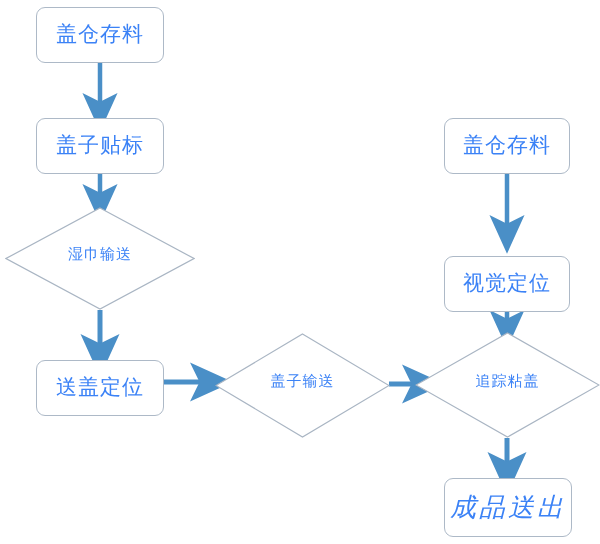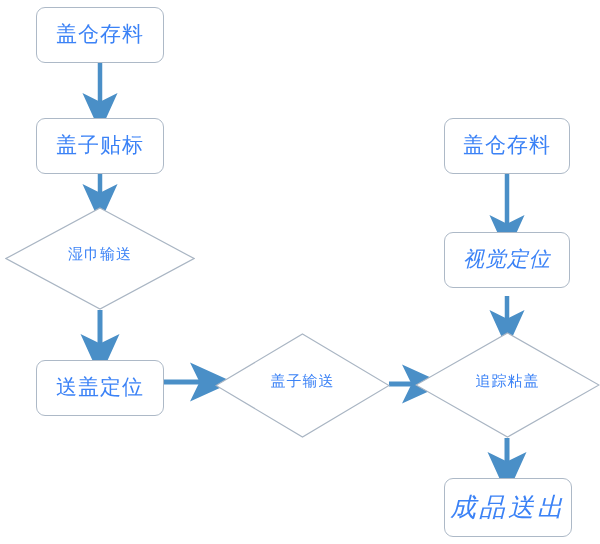--- a/index.html
+++ b/index.html
@@ -133,21 +133,21 @@
     <svg class="diamond-svg" viewBox="0 0 175 105" preserveAspectRatio="none">
       <polygon points="87.5,1 174,52.5 87.5,104 1,52.5" fill="#ffffff" stroke="#a9b5c3" stroke-width="1.2" vector-effect="non-scaling-stroke"></polygon>
     </svg>
     <span class="dlabel">盖子输送</span>
   </div>
 
   <div class="node process" style="left:444px; top:118px; width:126px; height:56px;">
     <span>盖仓存料</span>
   </div>
 
-  <div class="node process" style="left:444px; top:232px; width:126px; height:56px;font-style:italic;">
+  <div class="node process" style="left:444px; top:256px; width:126px; height:56px;">
     <span>视觉定位</span>
   </div>
 
   <div class="node decision" style="left:415px; top:332px; width:185px; height:106px;">
     <svg class="diamond-svg" viewBox="0 0 185 106" preserveAspectRatio="none">
       <polygon points="92.5,1 184,53 92.5,105 1,53" fill="#ffffff" stroke="#a9b5c3" stroke-width="1.2" vector-effect="non-scaling-stroke"></polygon>
     </svg>
     <span class="dlabel">追踪粘盖</span>
   </div>
 

